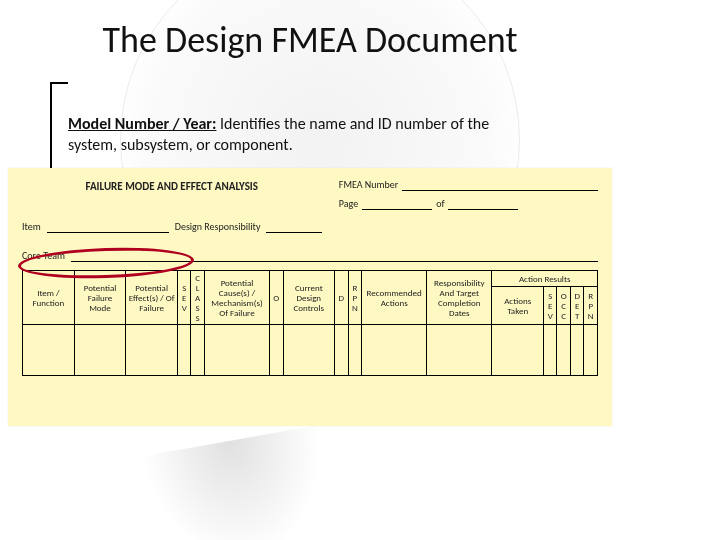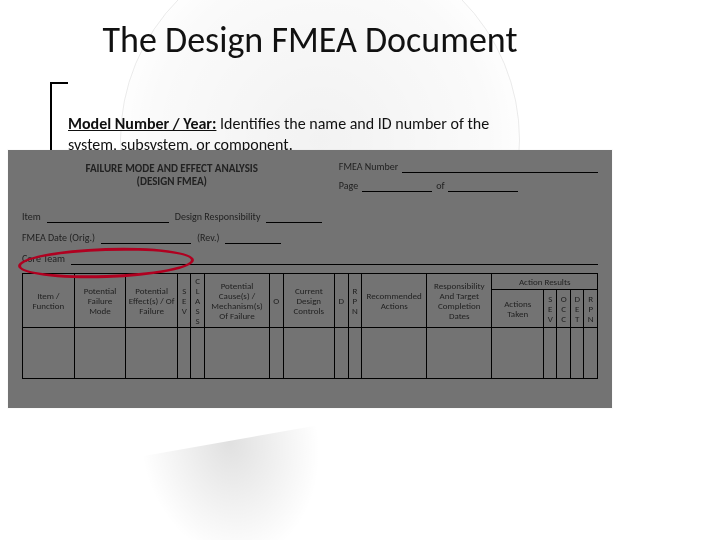--- a/index.html
+++ b/index.html
@@ -89,23 +89,23 @@
     left: 114px; top: 250px;
     width:0;height:0;
     border-top:6px solid transparent;
     border-bottom:6px solid transparent;
     border-left:10px solid #000;
   }
   
   .form-wrap {
     position:absolute;
     left: 8px; right: 8px;
-    top: 150px;
+    top: 168px;
     height: 258px;
-    background:#737373;
+    background:#fef9c3;
     box-shadow: 0 0 0 1px rgba(0,0,0,0.02);
   }
   .form-inner {
     padding: 10px 14px 0 14px;
     font-family: "Calibri","Arial",sans-serif;
     font-size: 10px;
     color:#222;
   }
   .form-header {
     display:flex;
@@ -129,21 +129,21 @@
     margin-bottom:6px;
     gap:4px;
   }
   .uline {
     flex:1;
     border-bottom:1px solid #000;
     height:11px;
   }
   .uline-short { flex:0 0 70px; }
   .uline-med { flex:0 0 90px; }
-  .meta-rows { margin-top:12px; }
+  .meta-rows { margin-top:4px; }
   .meta-row {
     display:flex;
     align-items:flex-end;
     gap:6px;
     margin-bottom:8px;
   }
   .meta-row .lbl { white-space:nowrap; }
   .meta-left { flex:0 0 52%; display:flex; gap:6px; align-items:flex-end;}
   .meta-left .sub { display:flex; gap:6px; align-items:flex-end; flex:1;}
   .meta-right { flex:0 0 45%; display:flex; gap:6px; align-items:flex-end;}
@@ -196,21 +196,20 @@
   <div class="callout-v1"></div>
   <div class="callout-h2"></div>
   <div class="callout-arrow"></div>
 
   <div class="form-wrap">
     <div class="form-inner">
 
       <div class="form-header">
         <div class="form-header-left">
           <div>FAILURE MODE AND EFFECT ANALYSIS</div>
-          <div>(DESIGN FMEA)</div>
         </div>
         <div class="form-header-right">
           <div class="hdr-row">
             <span class="lbl">FMEA Number</span>
             <span class="uline"></span>
           </div>
           <div class="hdr-row">
             <span class="lbl">Page</span>
             <span class="uline uline-short"></span>
             <span class="lbl">of</span>
@@ -227,26 +226,20 @@
               <span class="uline"></span>
             </div>
             <div class="sub">
               <span class="lbl">Design Responsibility</span>
               <span class="uline"></span>
             </div>
           </div>
         </div>
 
         <div class="meta-row">
-          <div class="meta-right">
-            <span class="lbl">FMEA Date (Orig.)</span>
-            <span class="uline uline-med"></span>
-            <span class="lbl">(Rev.)</span>
-            <span class="uline"></span>
-          </div>
         </div>
 
         <div class="meta-row">
           <div style="flex:1;display:flex;gap:6px;align-items:flex-end;">
             <span class="lbl">Core Team</span>
             <span class="uline"></span>
           </div>
         </div>
       </div>
 

